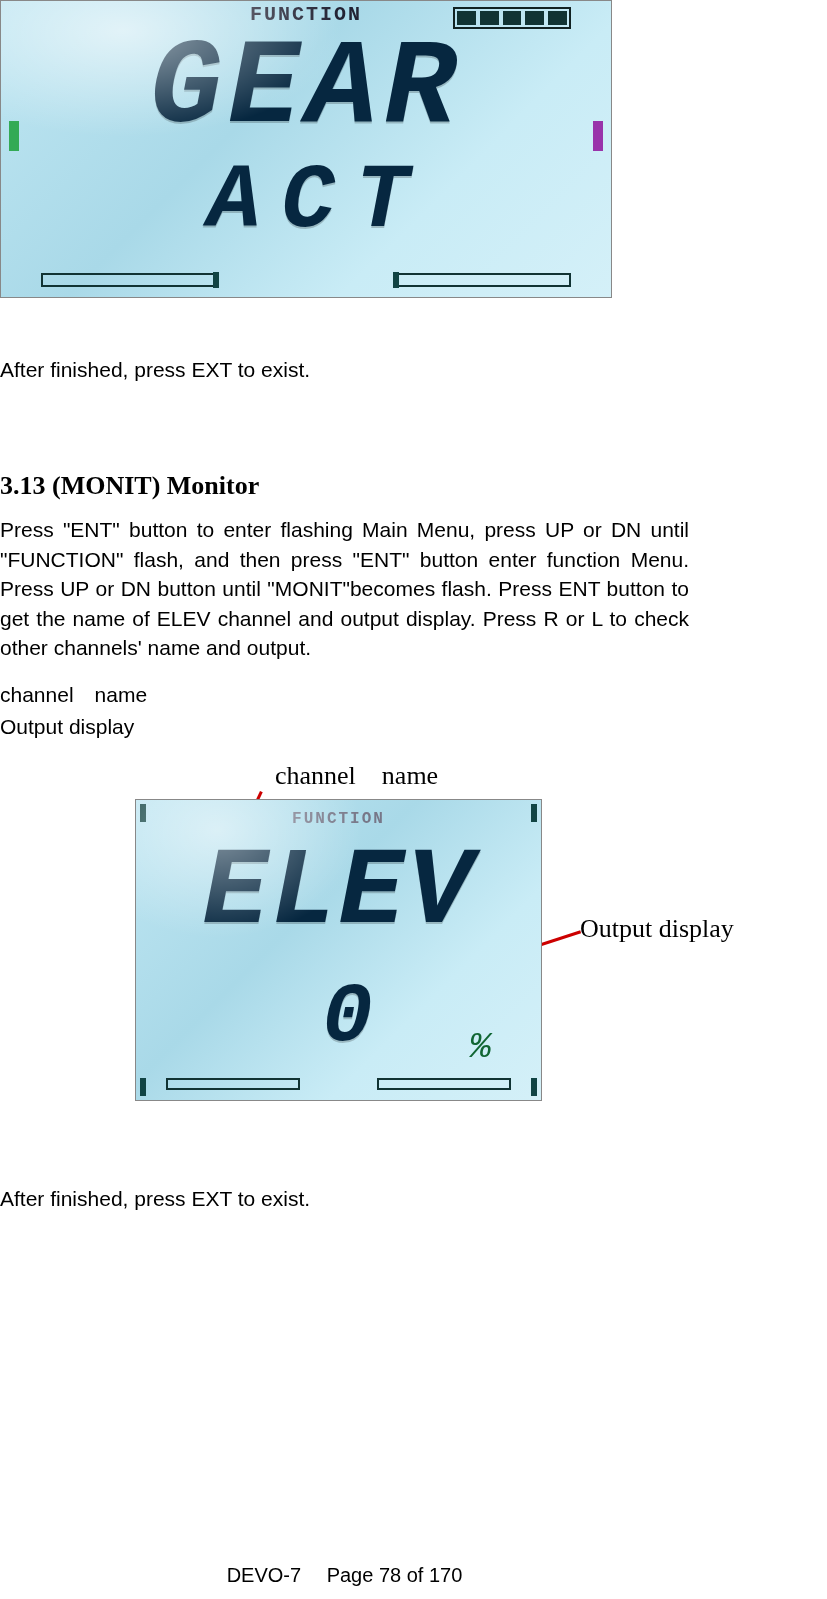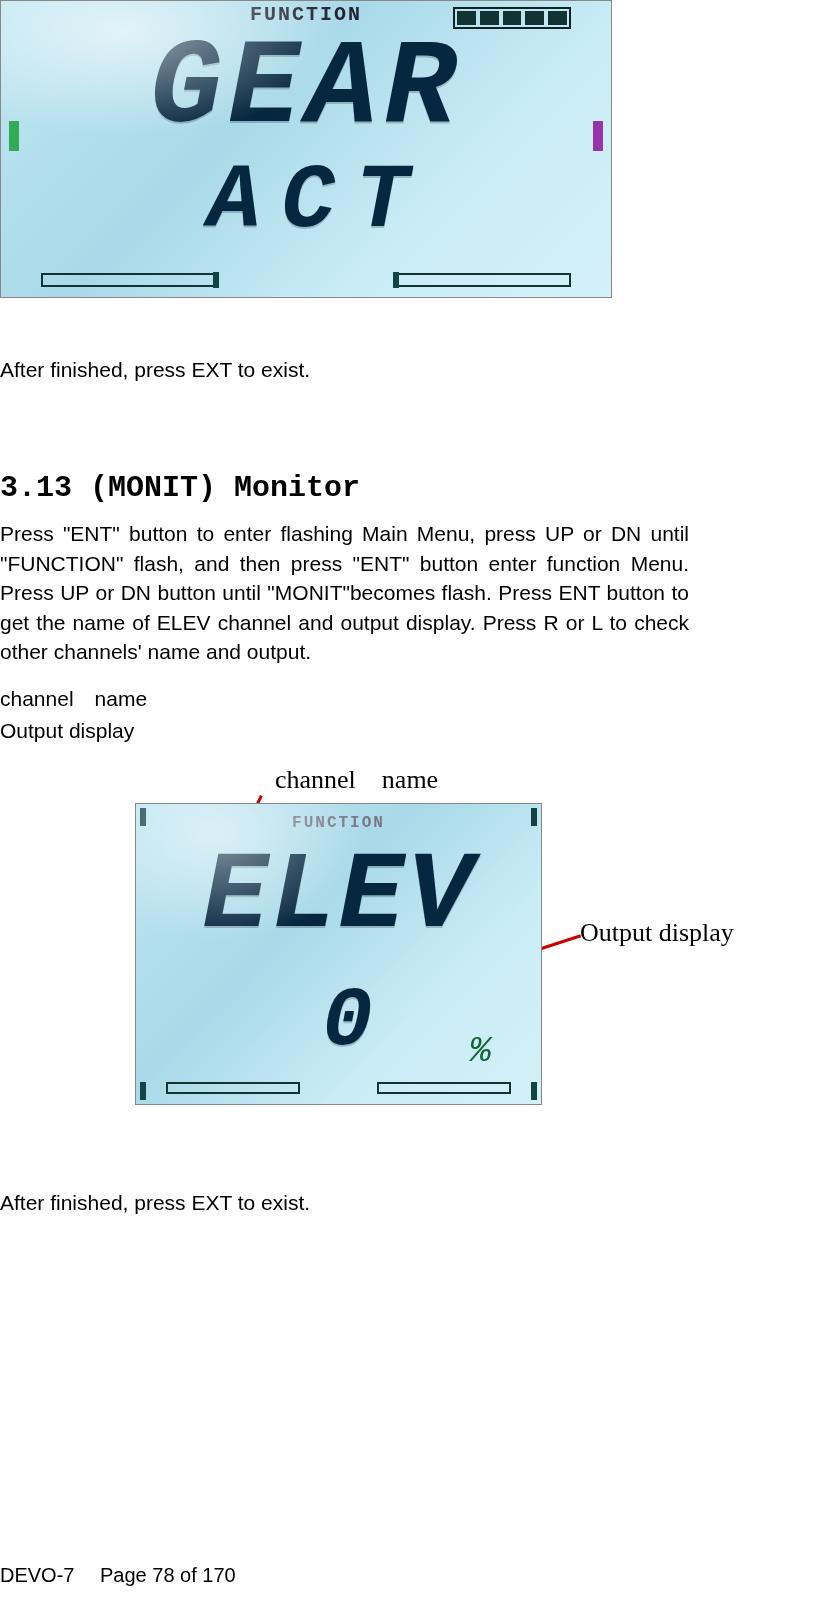--- a/index.html
+++ b/index.html
@@ -90,23 +90,23 @@
     line-height: 1.4;
     text-align: justify;
   }
   .serif-block {
     font-family: "Times New Roman", Times, serif;
     font-size: 22px;
     line-height: 1.4;
     text-align: justify;
   }
   .section-heading {
-    font-family: Liberation Mono, monospace;
+    font-family: Liberation Serif, serif;
     font-weight: bold;
-    font-size: 30px;
+    font-size: 26px;
     margin: 0 0 14px 0;
   }
   .gap-s { height: 36px; }
   .gap-m { height: 66px; }
   .gap-l { height: 44px; }
 
   .free-line { font-size: 21px; margin: 14px 0 8px 0; }
 
   
   .fig2 {
@@ -175,20 +175,21 @@
     white-space: nowrap;
   }
   .callout-line {
     position: absolute;
     background: #c00;
   }
   .footer {
     position: absolute;
     bottom: 12px;
     left: 0; right: 0;
+    text-align: center;
     font-size: 20px;
   }
 </style>
 </head>
 <body>
 
 <div class="page">
 
   <div class="lcd1">
     <div class="lcd-top-label">FUNCTION</div>

